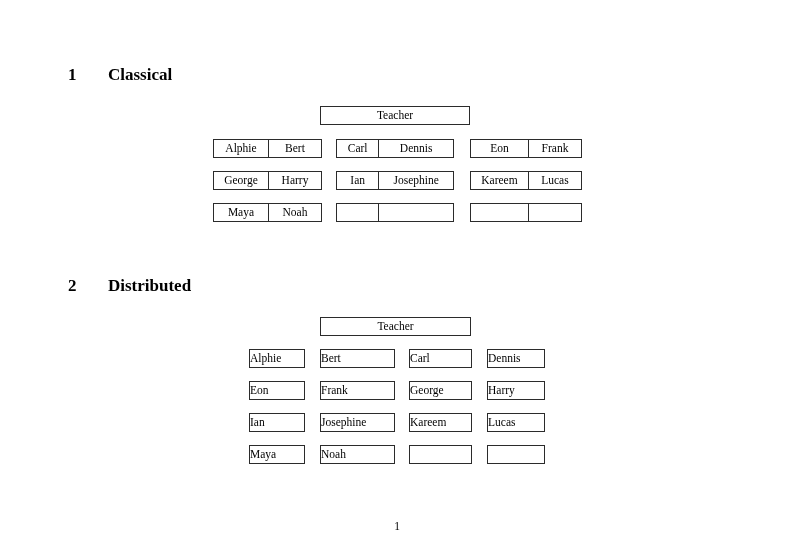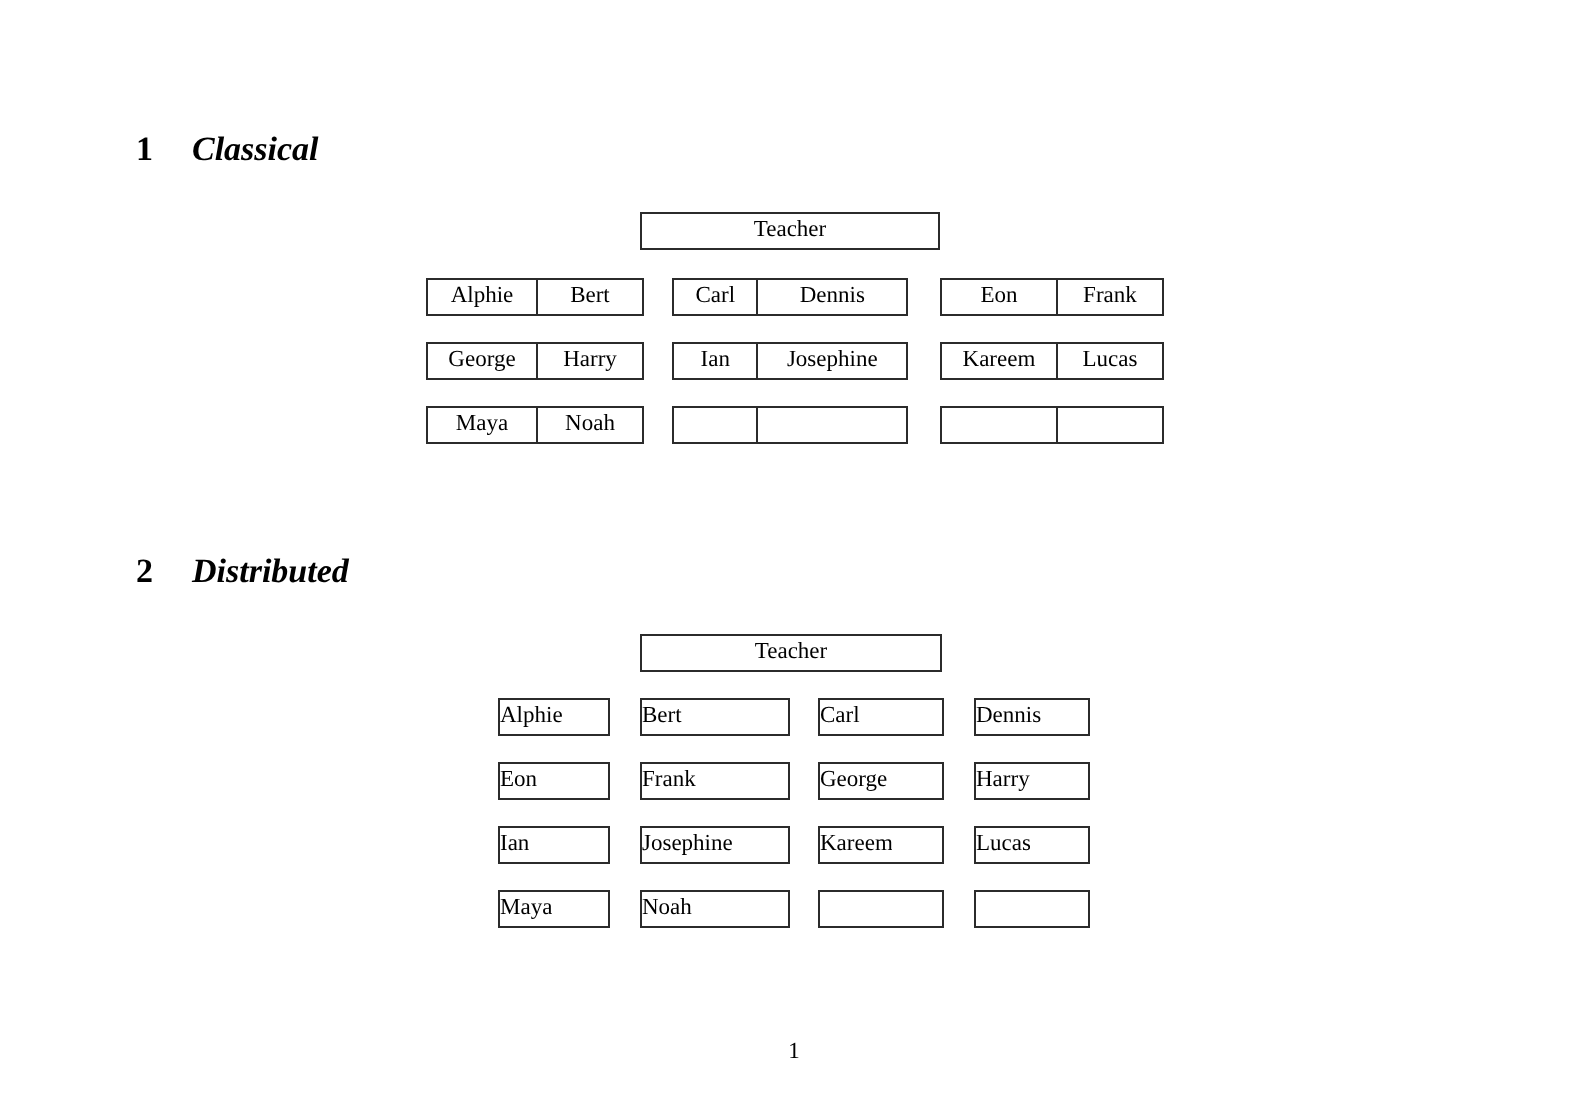--- a/index.html
+++ b/index.html
@@ -28,23 +28,22 @@
     line-height: 1;
     white-space: nowrap;
   }
   .section-heading .sec-num {
     position: absolute;
     left: 0;
     top: 0;
   }
   .section-heading .sec-title {
     position: absolute;
-    left: 28px;
+    left: 40px;
     top: 0;
-    font-style: italic;
   }
   #heading-classical   { left: 68px; top: 66px; }
   #heading-distributed { left: 68px; top: 277px; }
 
   
   .box {
     position: absolute;
     box-sizing: border-box;
     border: 1px solid #2b2b2b;
     background: #ffffff;

